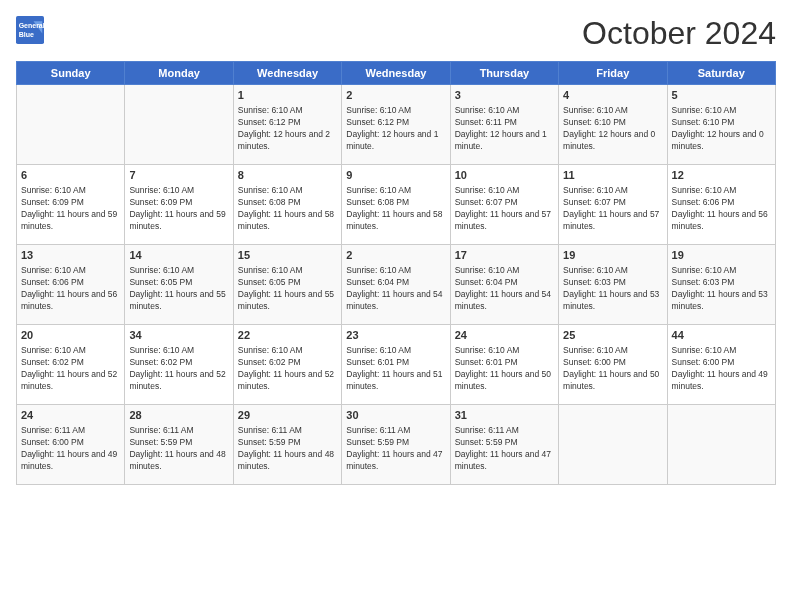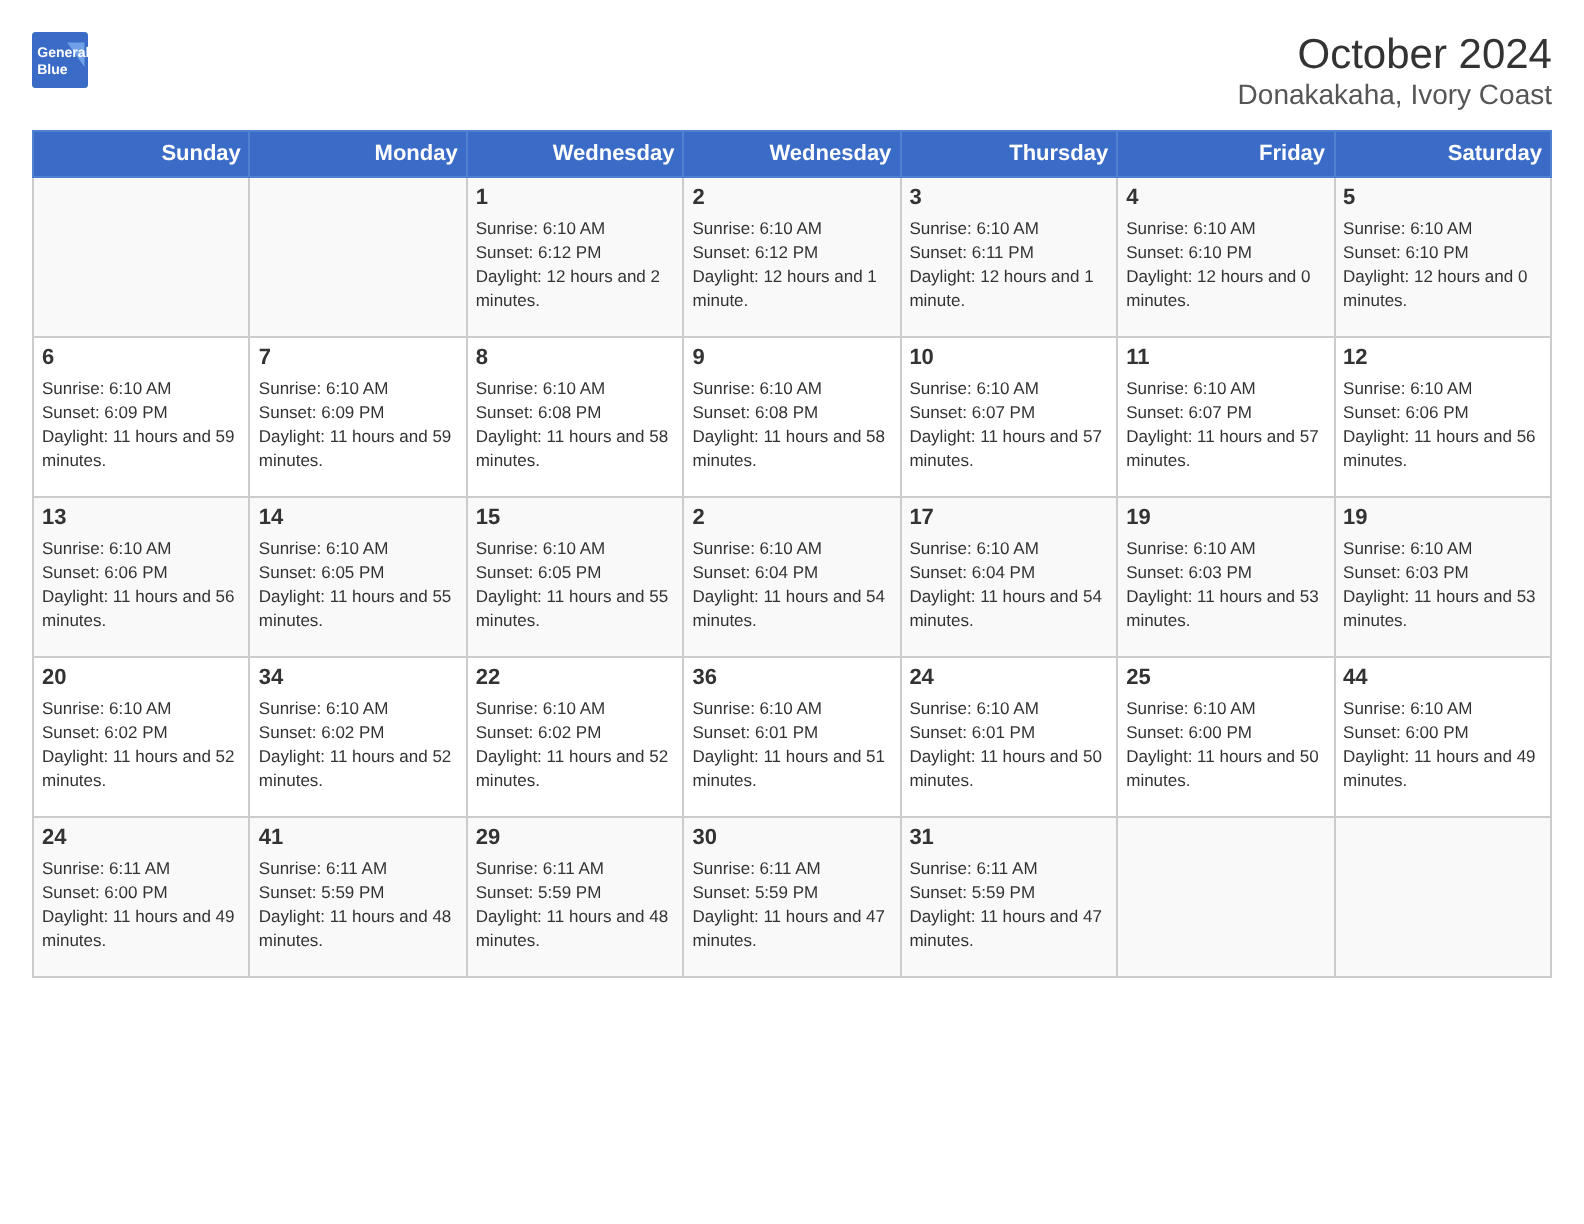--- a/index.html
+++ b/index.html
@@ -29,42 +29,42 @@
       gap: 4px;
     }
     .logo-icon {
       width: 28px;
       height: 28px;
     }
     .title-block {
       text-align: right;
     }
     .title-block h1 {
-      font-size: 21px;
+      font-size: 32px;
       font-weight: 300;
       color: #333;
       line-height: 1.1;
     }
     .title-block h2 {
       font-size: 14px;
       font-weight: normal;
       color: #555;
     }
     table {
       width: 100%;
       border-collapse: collapse;
       table-layout: fixed;
     }
     thead tr th {
       background: #3a6cc7;
       color: #fff;
       font-size: 11px;
       font-weight: bold;
       padding: 5px 4px;
-      text-align: right;
+      text-align: center;
       border: 1px solid #5080d0;
     }
     tbody tr td {
       vertical-align: top;
       border: 1px solid #ccc;
       padding: 3px 4px;
       font-size: 9px;
       color: #333;
       line-height: 1.35;
       height: 80px;
@@ -95,21 +95,20 @@
     <div class="logo">
       <svg class="logo-icon" viewBox="0 0 32 32">
         <rect x="0" y="0" width="32" height="32" fill="#3a6cc7" rx="2"></rect>
         <polygon points="20,6 30,6 30,20" fill="#6fa0e8"></polygon>
         <text x="3" y="14" font-size="8" fill="white" font-weight="bold" font-family="Arial">General</text>
         <text x="3" y="24" font-size="8" fill="white" font-weight="bold" font-family="Arial">Blue</text>
       </svg>
     </div>
     <div class="title-block">
       <h1>October 2024</h1>
-      <h2>Donakakaha, Ivory Coast</h2>
     </div>
   </div>
 
   <table>
     <thead>
       <tr>
         <th>Sunday</th>
         <th>Monday</th>
         <th>Wednesday</th>
         <th>Wednesday</th>
@@ -254,21 +253,21 @@
 Sunset: 6:02 PM
 Daylight: 11 hours and 52 minutes.</div>
           </td>
           <td>
             <span class="day-num">22</span>
             <div class="day-info" style="white-space: pre-line;">Sunrise: 6:10 AM
 Sunset: 6:02 PM
 Daylight: 11 hours and 52 minutes.</div>
           </td>
           <td>
-            <span class="day-num">36</span>
+            <span class="day-num">23</span>
             <div class="day-info" style="white-space: pre-line;">Sunrise: 6:10 AM
 Sunset: 6:01 PM
 Daylight: 11 hours and 51 minutes.</div>
           </td>
           <td>
             <span class="day-num">24</span>
             <div class="day-info" style="white-space: pre-line;">Sunrise: 6:10 AM
 Sunset: 6:01 PM
 Daylight: 11 hours and 50 minutes.</div>
           </td>
@@ -286,21 +285,21 @@
           </td>
         </tr>
         <tr>
           <td>
             <span class="day-num">24</span>
             <div class="day-info" style="white-space: pre-line;">Sunrise: 6:11 AM
 Sunset: 6:00 PM
 Daylight: 11 hours and 49 minutes.</div>
           </td>
           <td>
-            <span class="day-num">41</span>
+            <span class="day-num">28</span>
             <div class="day-info" style="white-space: pre-line;">Sunrise: 6:11 AM
 Sunset: 5:59 PM
 Daylight: 11 hours and 48 minutes.</div>
           </td>
           <td>
             <span class="day-num">29</span>
             <div class="day-info" style="white-space: pre-line;">Sunrise: 6:11 AM
 Sunset: 5:59 PM
 Daylight: 11 hours and 48 minutes.</div>
           </td>

